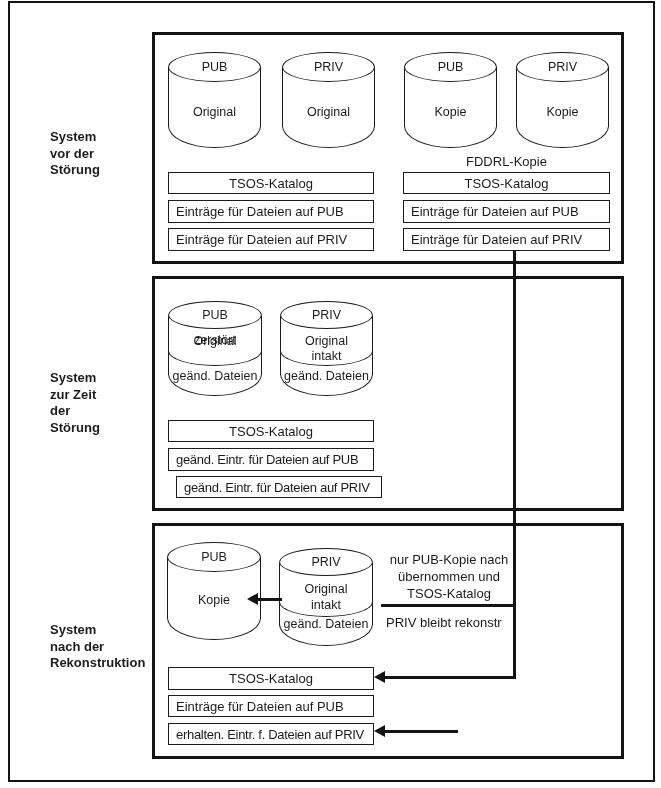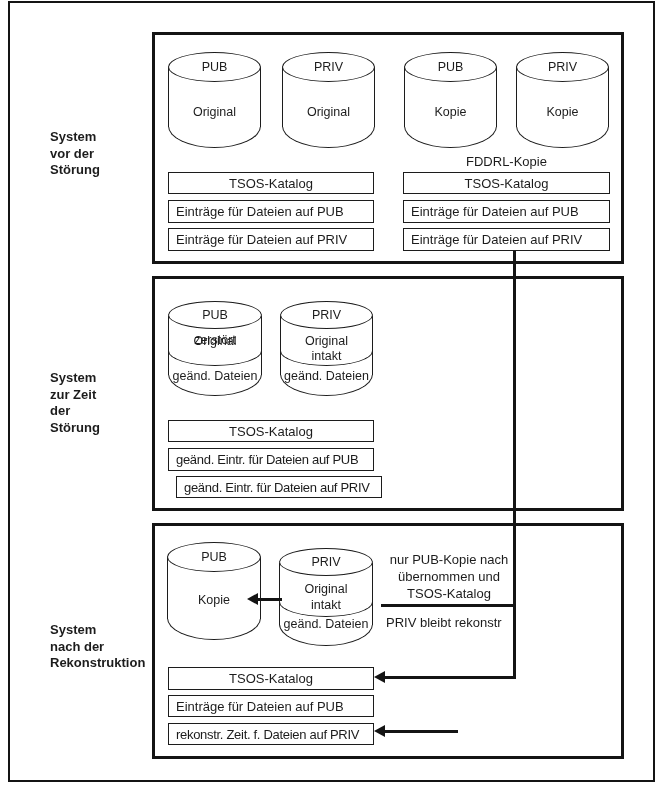--- a/index.html
+++ b/index.html
@@ -133,21 +133,21 @@
     <div class="cyl-text" style="top:69px;">geänd. Dateien</div>
   </div>
 
   <div class="caption center pre" style="left:382px; top:551px; width:134px; line-height:17px;">nur PUB-Kopie nach
 übernommen und
 TSOS-Katalog</div>
   <div class="caption" style="left:386px; top:615px;">PRIV bleibt rekonstr</div>
 
   <div class="lbl-box lbl-center" style="left:168px; top:667px; width:206px; height:23px;">TSOS-Katalog</div>
   <div class="lbl-box lbl-left" style="left:168px; top:695px; width:206px; height:22px;">Einträge für Dateien auf PUB</div>
-  <div class="lbl-box lbl-left tight" style="left:168px; top:723px; width:206px; height:22px;">rekonstr. Zeit. f. Dateien auf PRIV</div>
+  <div class="lbl-box lbl-left tight" style="left:168px; top:723px; width:206px; height:22px;">erhalten. Eintr. f. Dateien auf PRIV</div>
 
   <div class="line" style="left:513px; top:251px; width:2.5px; height:428px;"></div>
   <div class="line" style="left:381px; top:604px; width:133px; height:2.5px;"></div>
 
   <div class="line" style="left:382px; top:676px; width:132px; height:2.5px;"></div>
   <div class="arrow-left" style="left:374px; top:671px;"></div>
 
   <div class="line" style="left:256px; top:598px; width:26px; height:2.5px;"></div>
   <div class="arrow-left" style="left:247px; top:593px;"></div>
 

